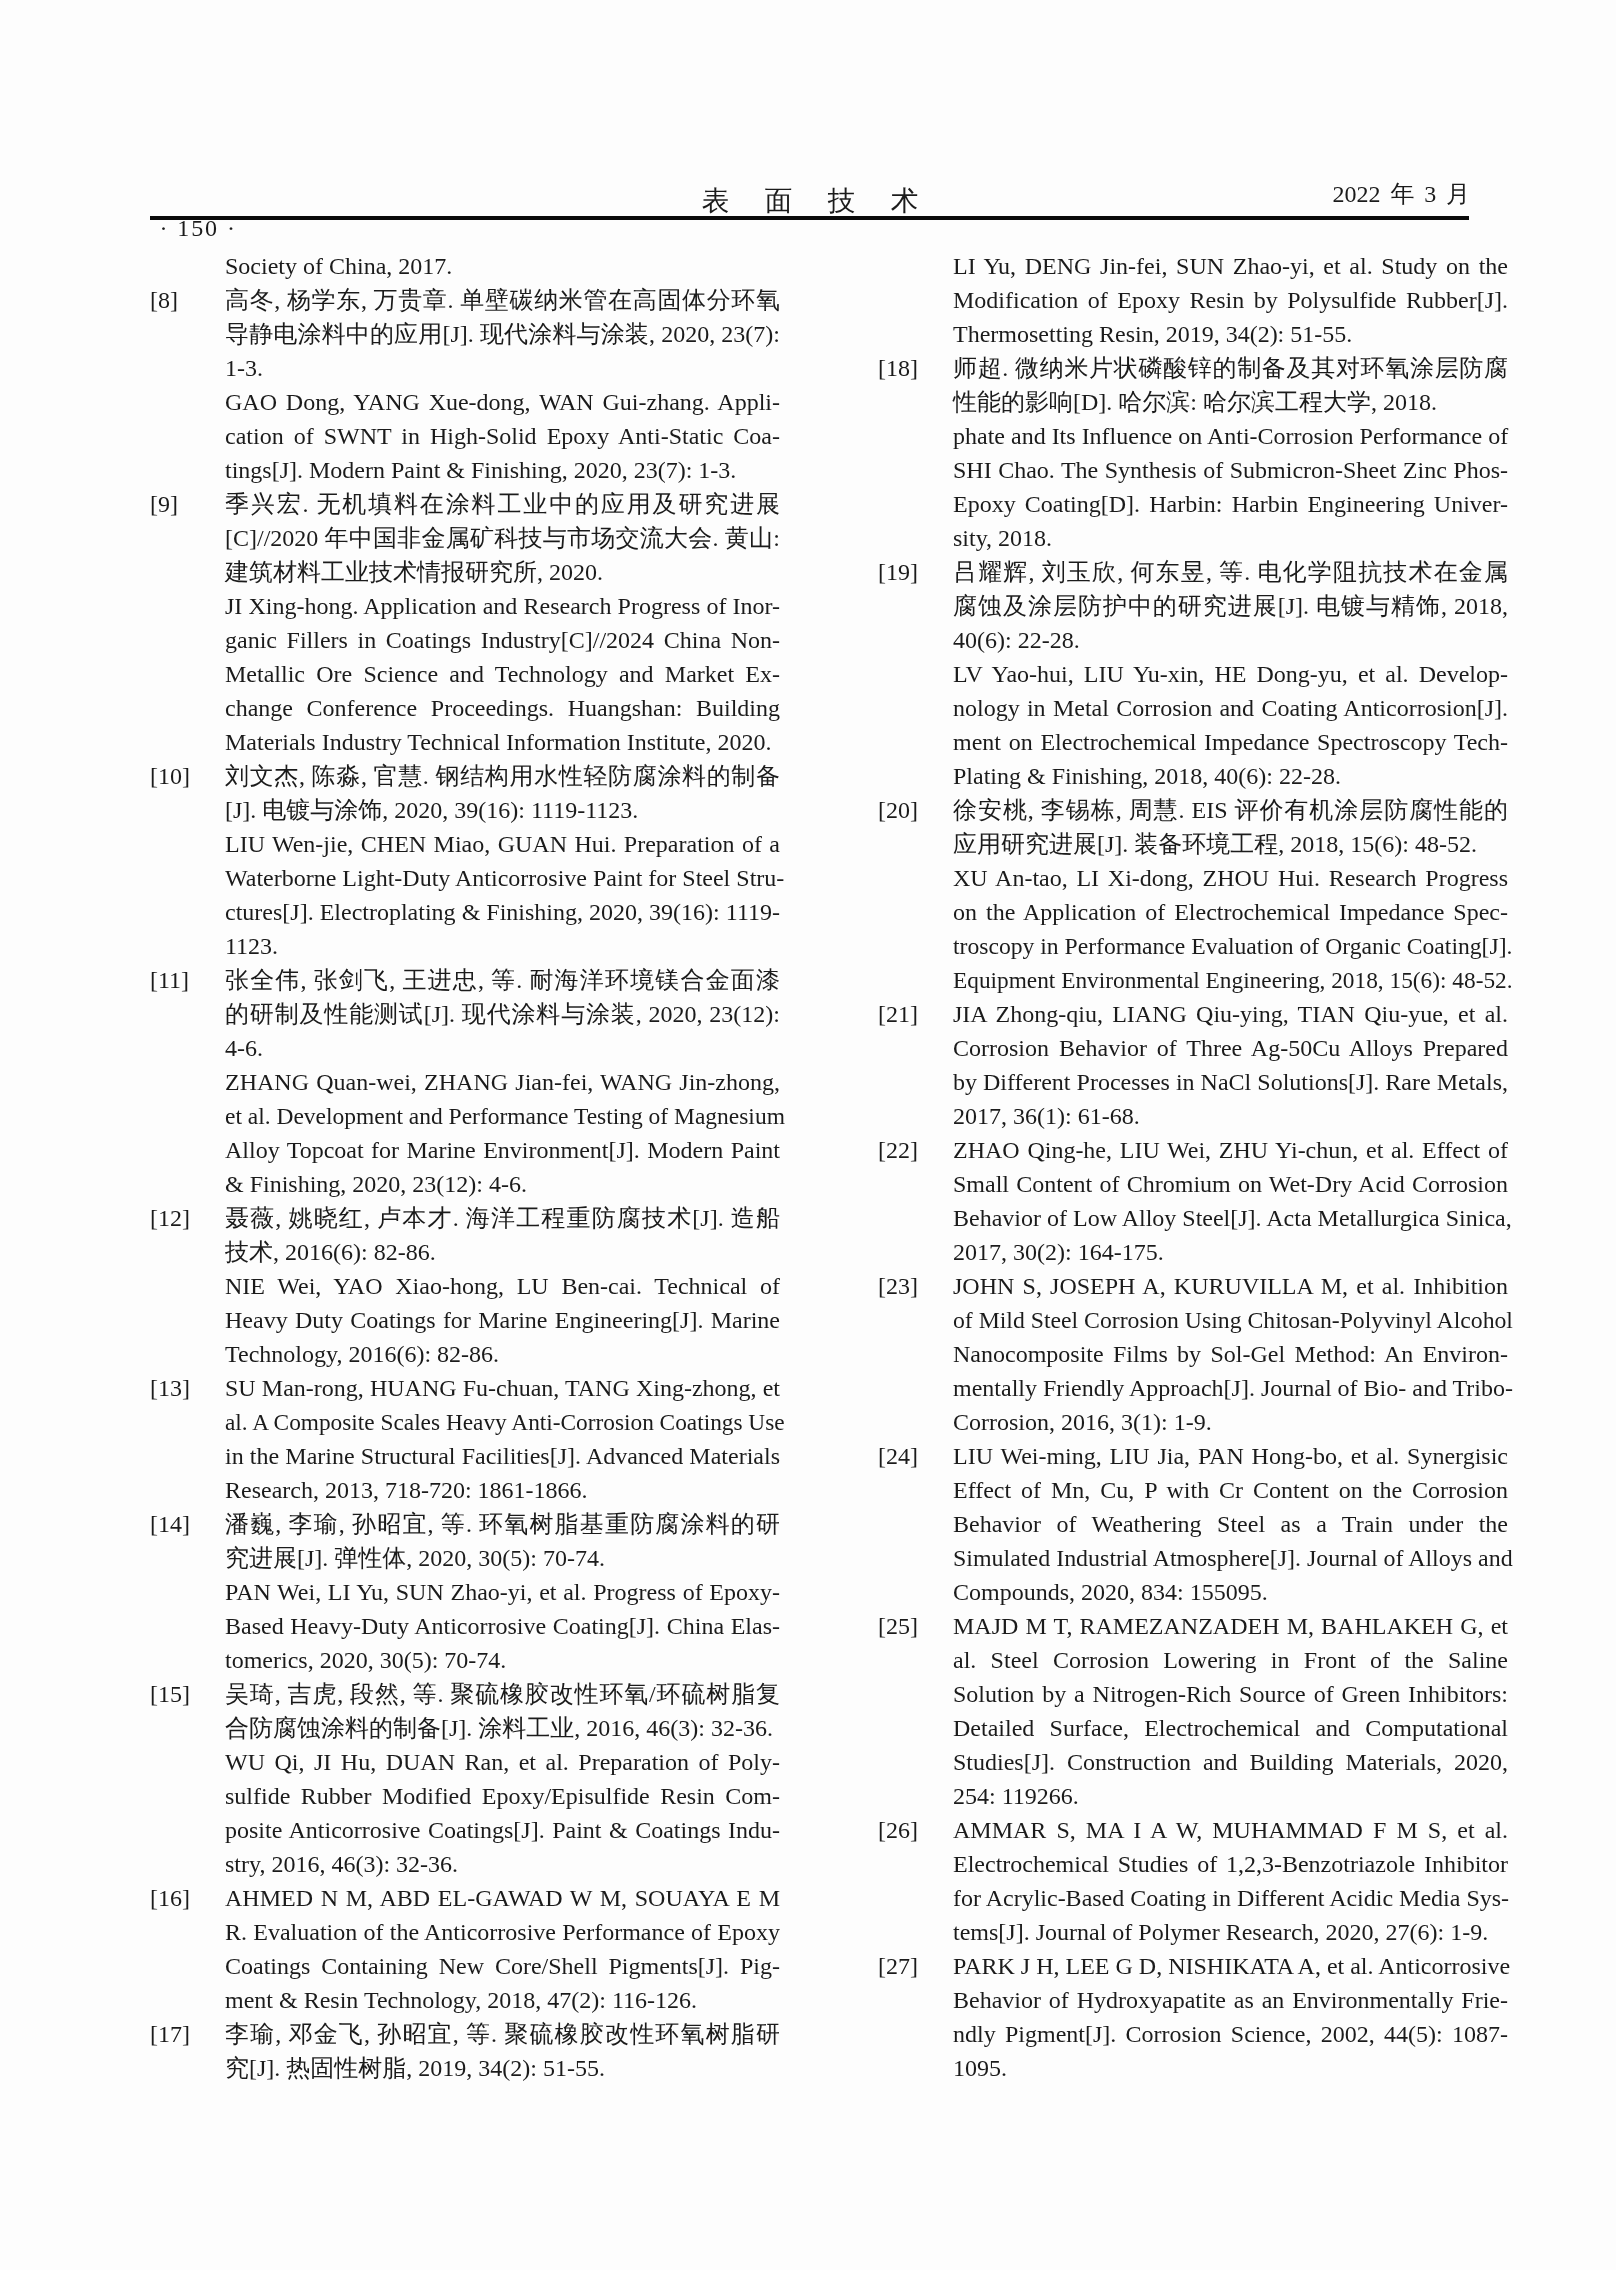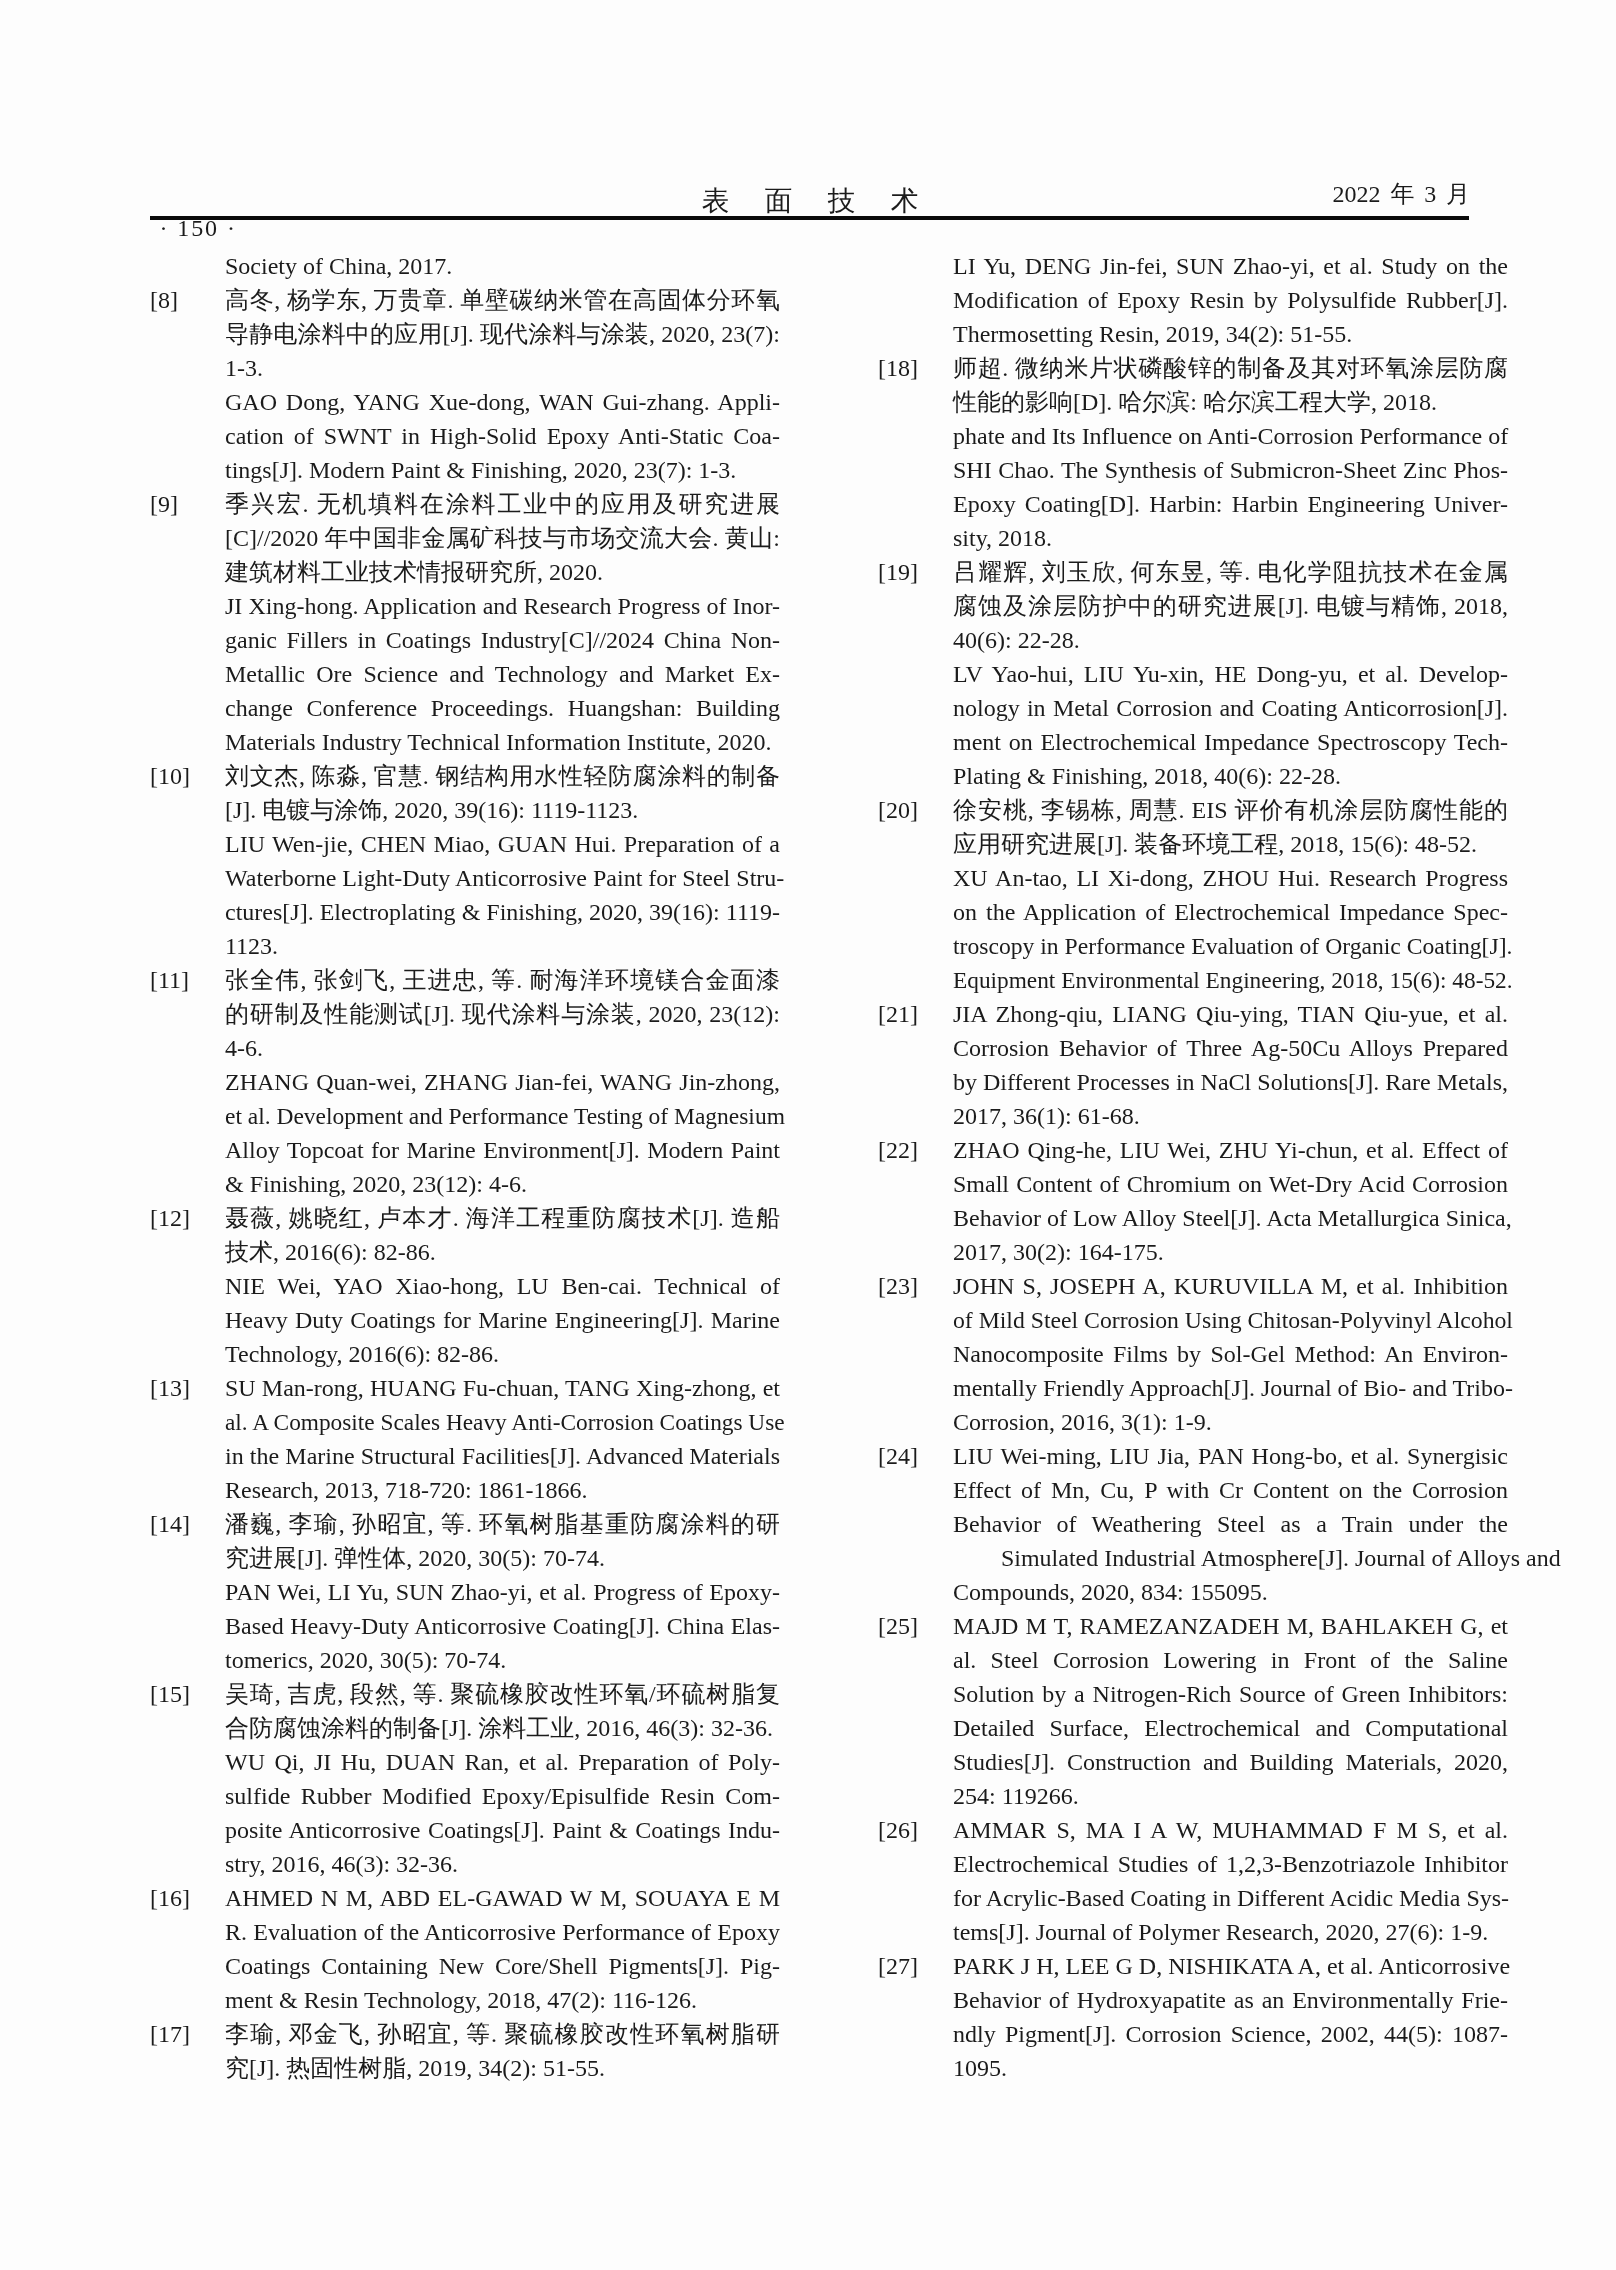--- a/index.html
+++ b/index.html
@@ -179,21 +179,21 @@
           <div class="line j" style="transform: scaleX(0.988136);">of Mild Steel Corrosion Using Chitosan-Polyvinyl Alcohol</div>
           <div class="line j">Nanocomposite Films by Sol-Gel Method: An Environ-</div>
           <div class="line j">mentally Friendly Approach[J]. Journal of Bio- and Tribo-</div>
           <div class="line">Corrosion, 2016, 3(1): 1-9.</div>
         </div>
         <div class="entry">
           <span class="ref-num">[24]</span>
           <div class="line j">LIU Wei-ming, LIU Jia, PAN Hong-bo, et al. Synergisic</div>
           <div class="line j">Effect of Mn, Cu, P with Cr Content on the Corrosion</div>
           <div class="line j">Behavior of Weathering Steel as a Train under the</div>
-          <div class="line j" style="transform: scaleX(0.998288); margin-left: 48px;">Simulated Industrial Atmosphere[J]. Journal of Alloys and</div>
+          <div class="line j" style="transform: scaleX(0.998288);">Simulated Industrial Atmosphere[J]. Journal of Alloys and</div>
           <div class="line">Compounds, 2020, 834: 155095.</div>
         </div>
         <div class="entry">
           <span class="ref-num">[25]</span>
           <div class="line j">MAJD M T, RAMEZANZADEH M, BAHLAKEH G, et</div>
           <div class="line j">al. Steel Corrosion Lowering in Front of the Saline</div>
           <div class="line j">Solution by a Nitrogen-Rich Source of Green Inhibitors:</div>
           <div class="line j">Detailed Surface, Electrochemical and Computational</div>
           <div class="line j">Studies[J]. Construction and Building Materials, 2020,</div>
           <div class="line">254: 119266.</div>

